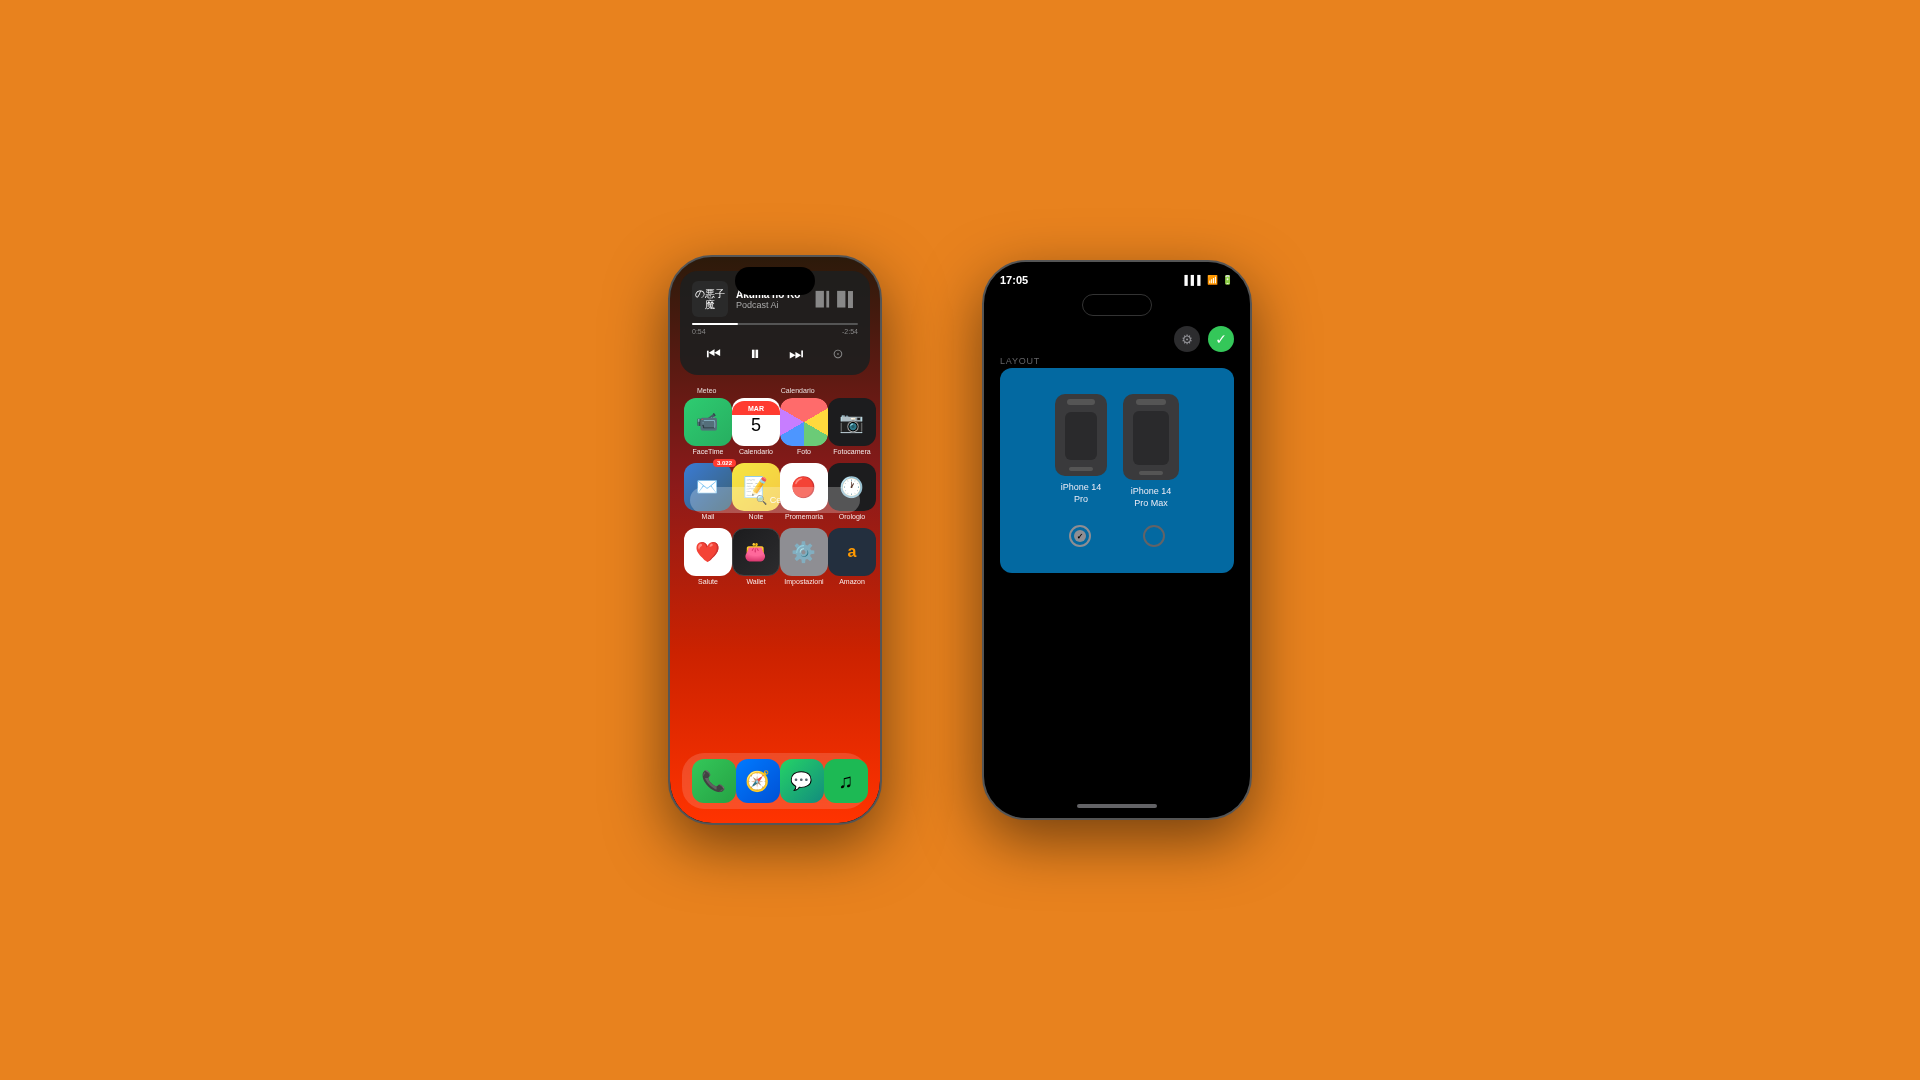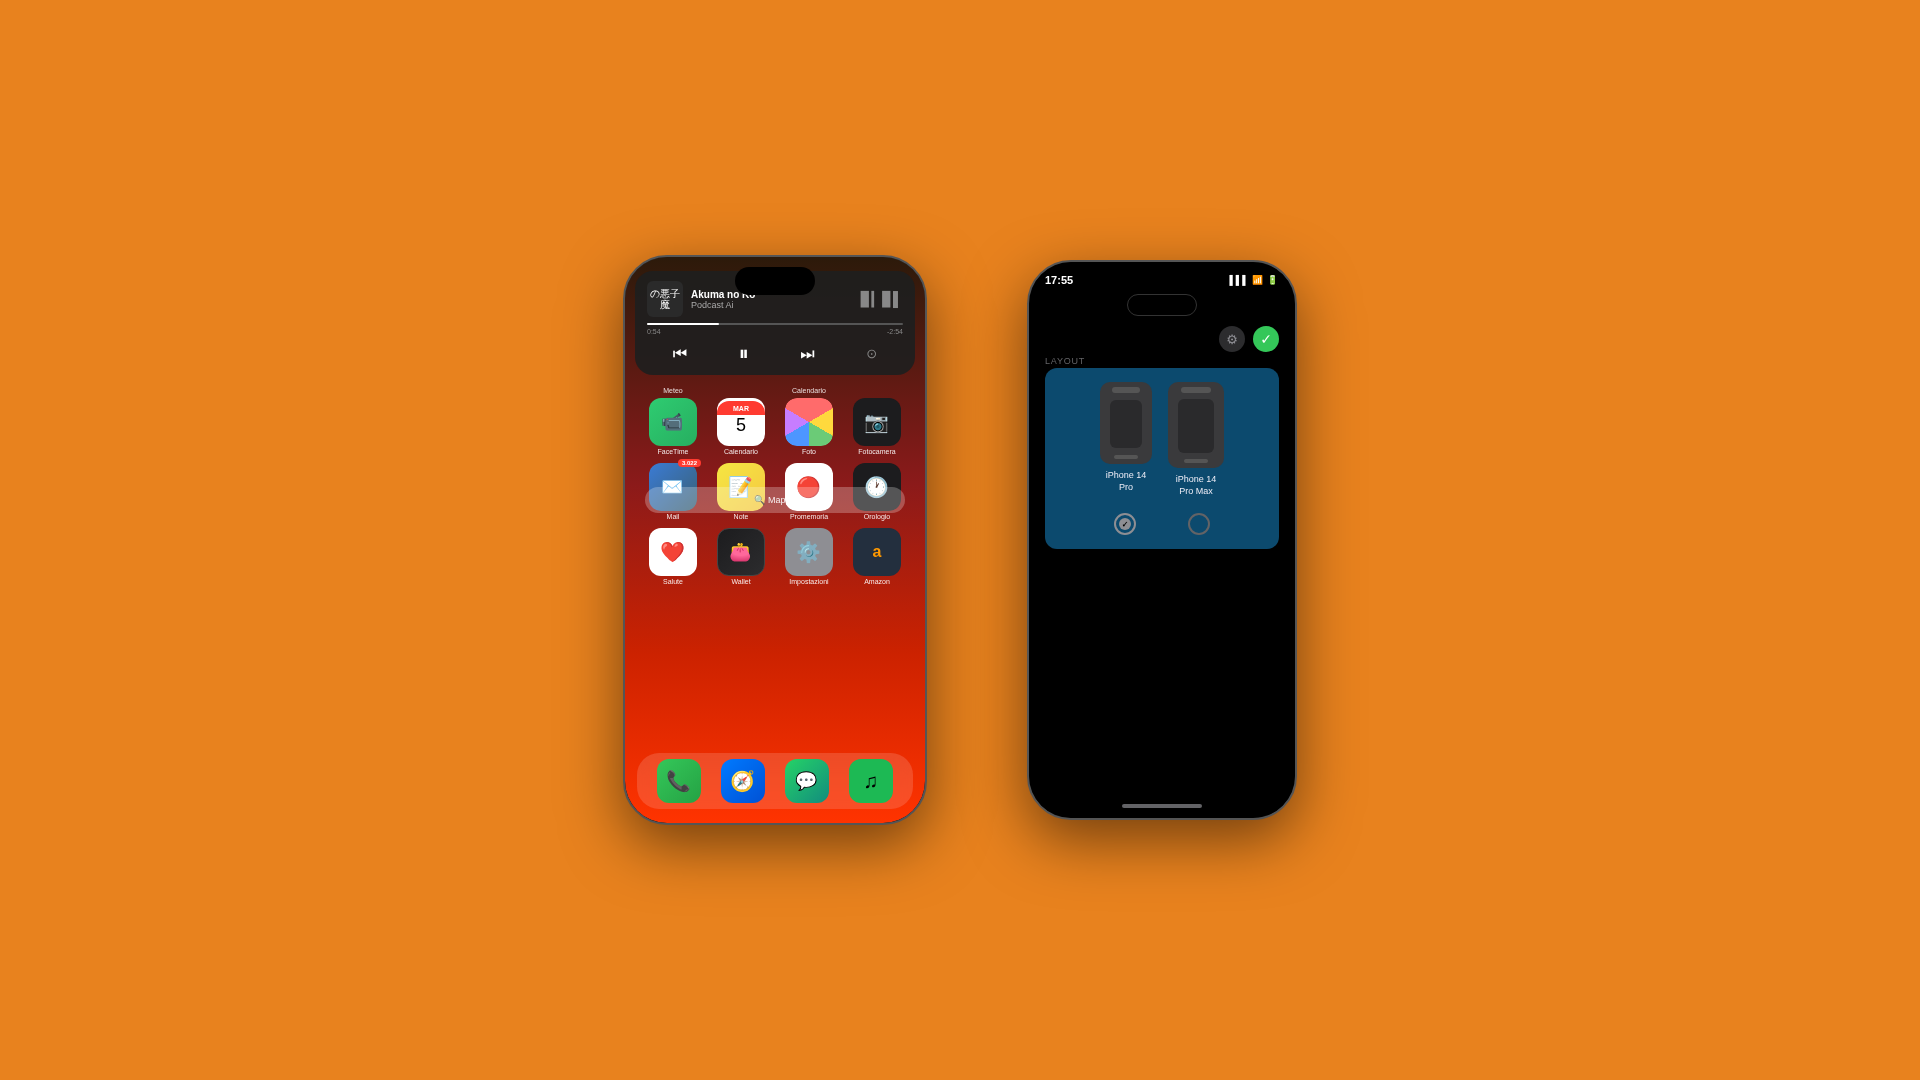--- a/index.html
+++ b/index.html
@@ -16,21 +16,21 @@
 
     .scene {
       display: flex;
       align-items: center;
       justify-content: center;
       gap: 100px;
     }
 
     
     .iphone-left {
-      width: 304px;
+      width: 214px;
       height: 570px;
       background: #1a1a1a;
       border-radius: 44px;
       border: 2px solid #555;
       position: relative;
       overflow: hidden;
       box-shadow: 0 20px 60px rgba(0,0,0,0.5), inset 0 0 0 2px #333;
     }
 
     .iphone-left-inner {
@@ -387,23 +387,23 @@
 
     .layout-label {
       font-size: 9px;
       font-weight: 500;
       color: #636366;
       letter-spacing: 0.8px;
       margin-bottom: 2px;
     }
 
     .layout-card {
-      background: #0c4a6e;
+      background: #0369a1;
       border-radius: 12px;
-      padding: 14px;
+      padding: 26px;
     }
 
     .phone-options {
       display: flex;
       gap: 16px;
       justify-content: center;
       margin-bottom: 16px;
     }
 
     .phone-option {
@@ -658,21 +658,21 @@
           </div>
           <div class="app-item">
             <div class="app-icon app-amazon">
               <span style="color:#ff9900; font-size:16px; font-weight:700;">a</span>
             </div>
             <div class="app-label">Amazon</div>
           </div>
         </div>
 
         <div class="search-bar">
-          <span>🔍 Mappe</span>
+          <span>🔍 Cerca</span>
         </div>
       </div>
 
       <div class="dock">
         <div class="app-item">
           <div class="app-icon" style="background:linear-gradient(135deg,#34c759,#25a244); width:44px; height:44px;">
             <span style="font-size:20px;">📞</span>
           </div>
         </div>
         <div class="app-item">
@@ -692,21 +692,21 @@
         </div>
       </div>
 
     </div>
   </div>
 
   <div class="iphone-right">
     <div class="iphone-right-inner">
 
       <div class="status-bar-right">
-        <span class="status-time">17:55</span>
+        <span class="status-time">17:05</span>
         <div class="status-icons">
           <span class="status-icon">▌▌▌</span>
           <span class="status-icon">📶</span>
           <span class="status-icon">🔋</span>
         </div>
       </div>
 
       <div class="dynamic-island-right"></div>
 
       <div class="right-phone-header">

